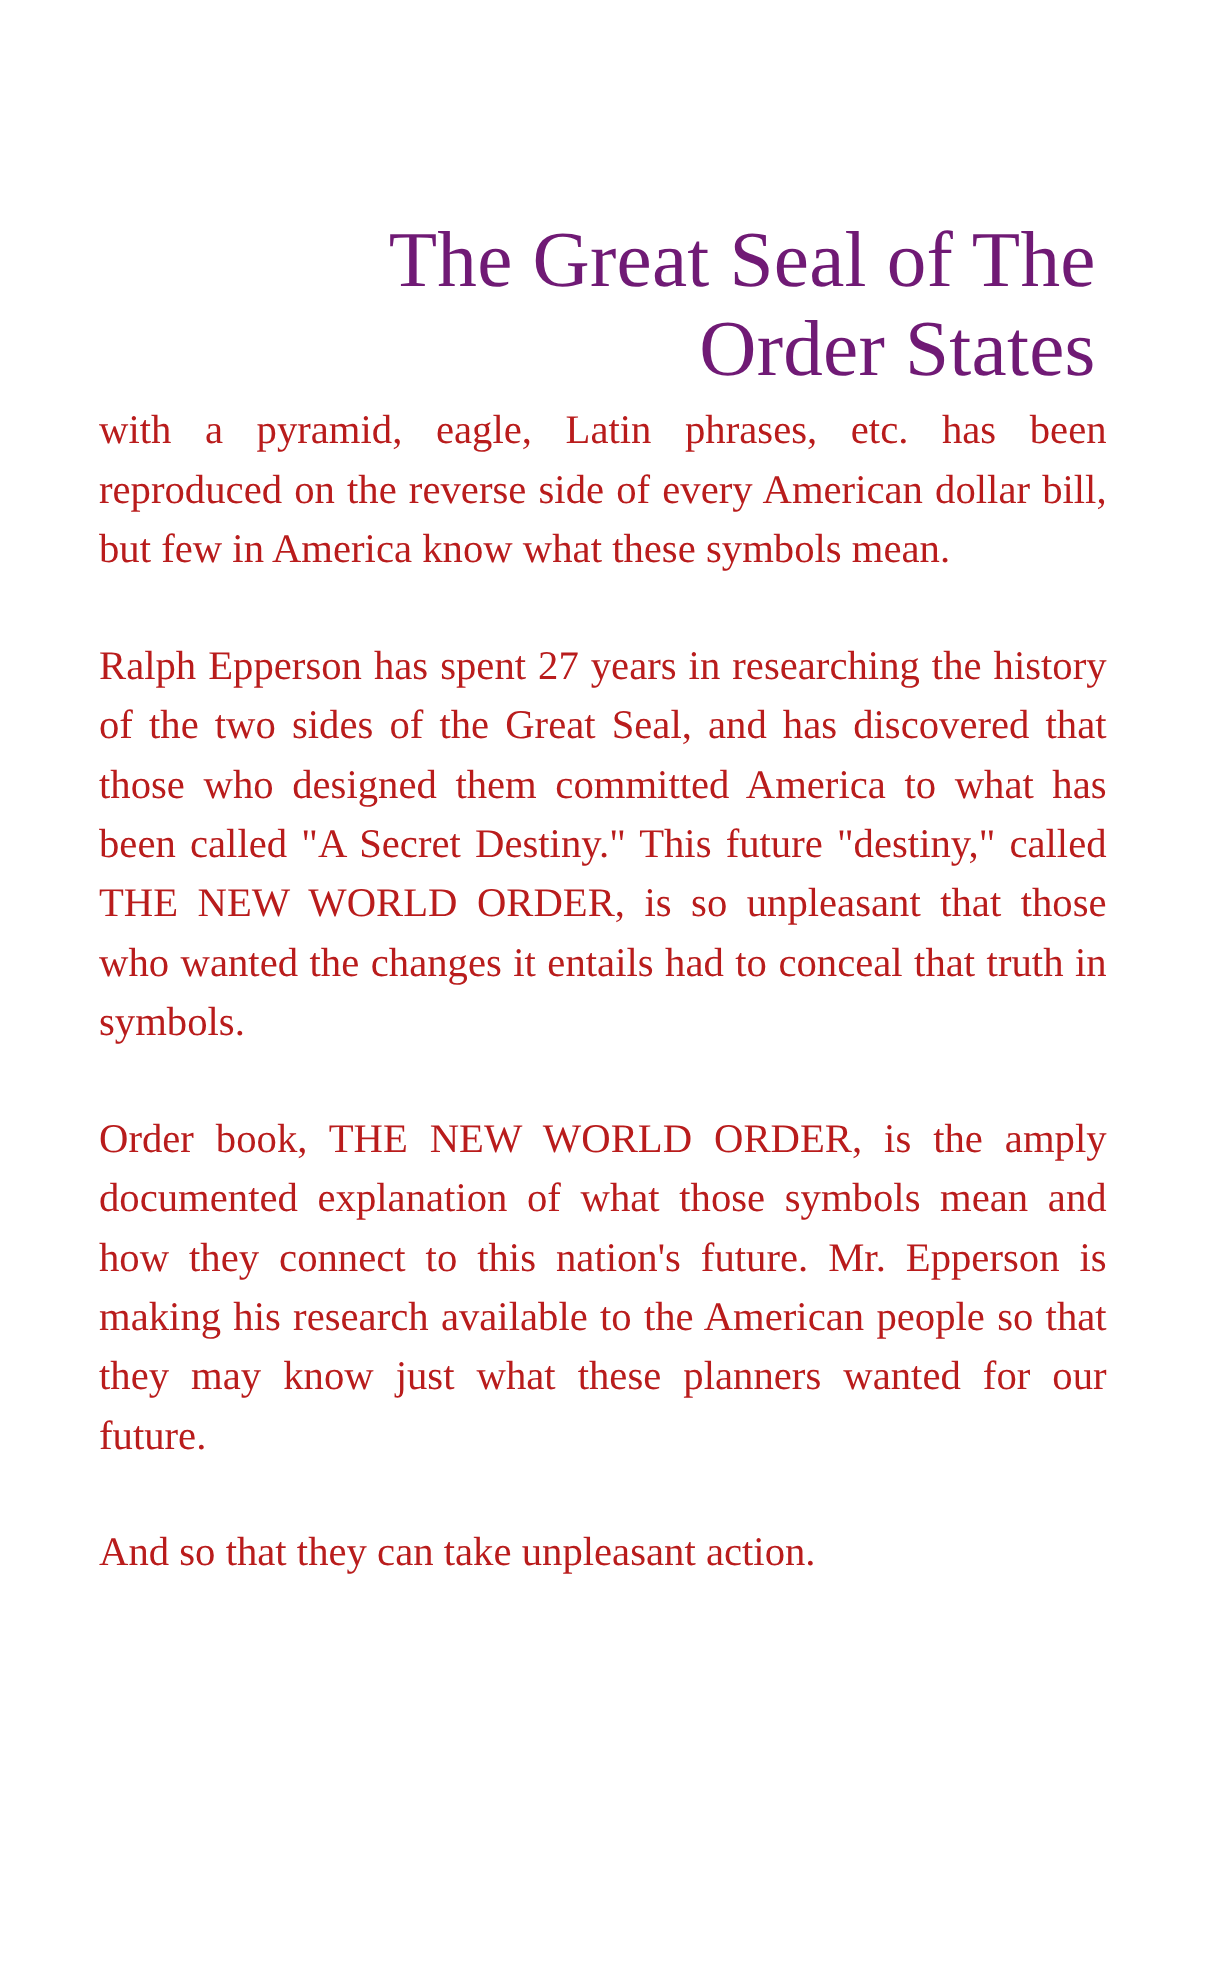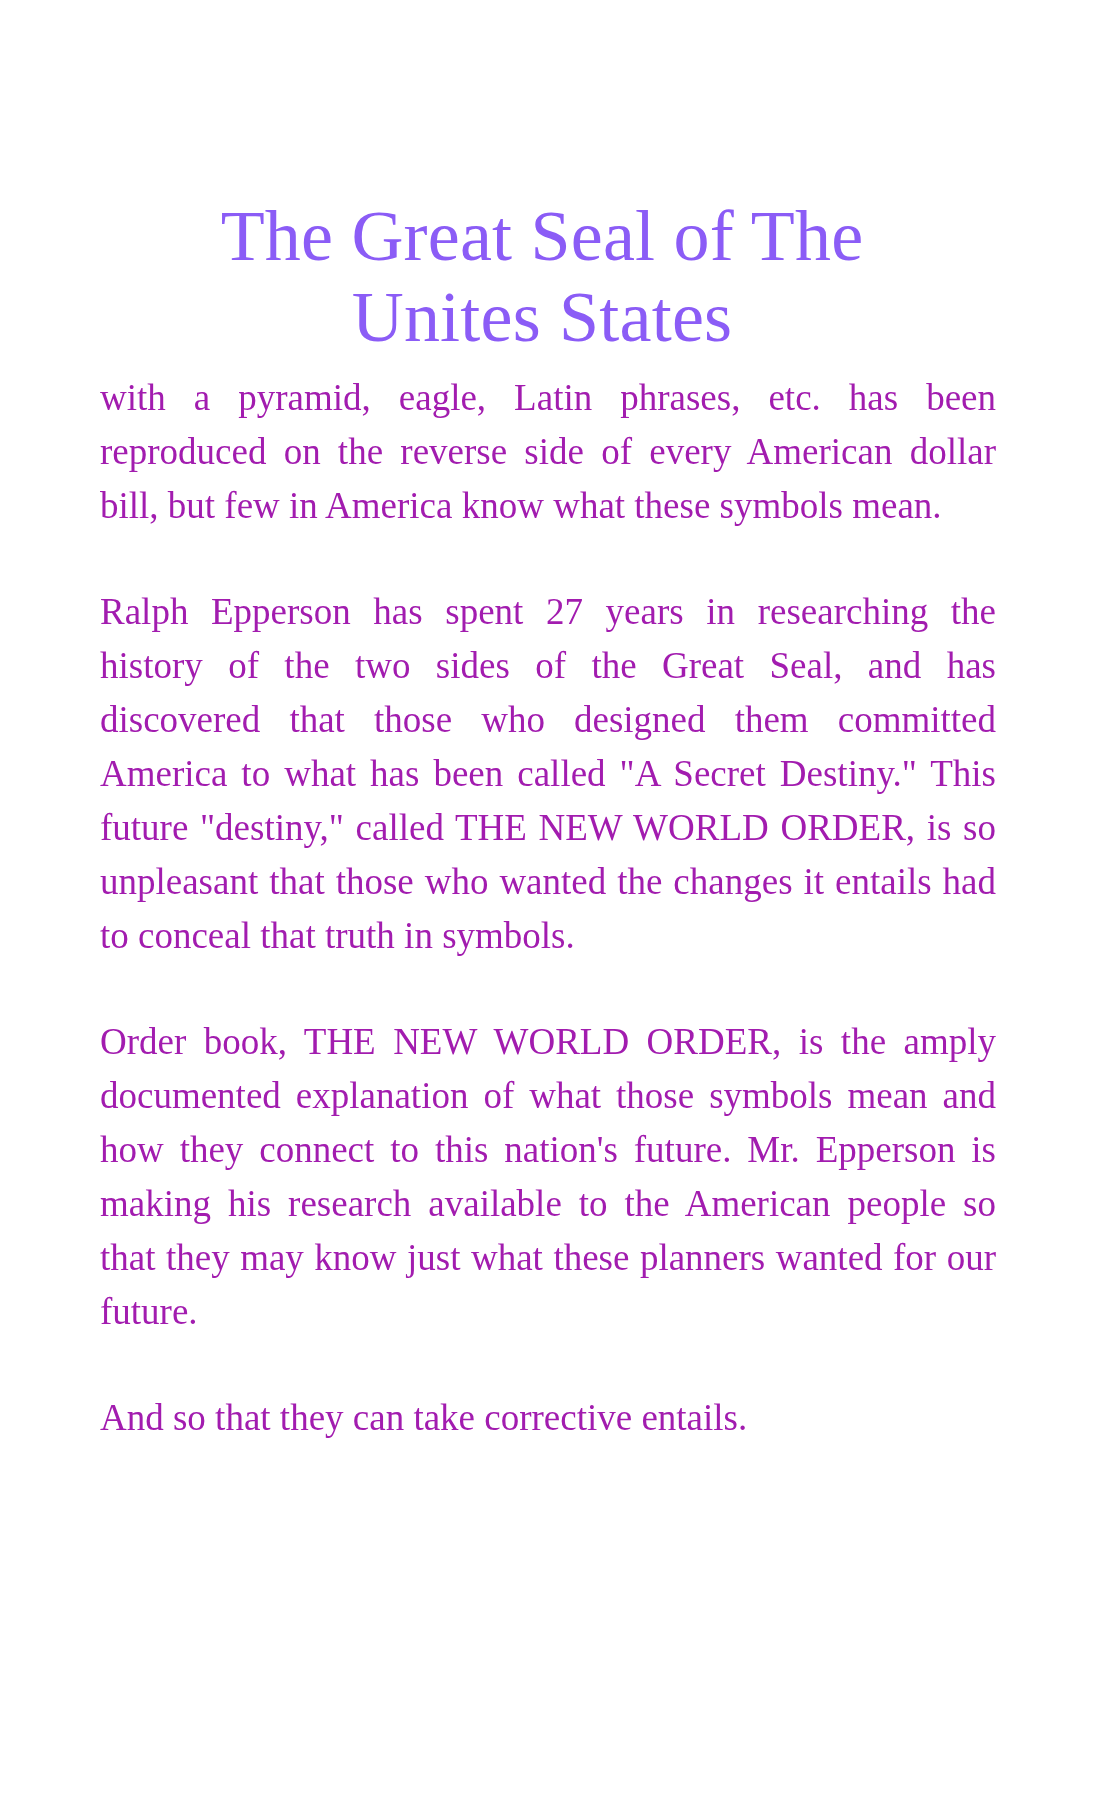--- a/index.html
+++ b/index.html
@@ -24,35 +24,35 @@
     left: 88px;
     top: 196px;
     width: 920px;
   }
 
   .doc-title {
     font-family: "Liberation Serif", "DejaVu Serif", serif;
     font-size: 72px;
     line-height: 1.13;
     font-weight: 400;
-    color: #8b5cf6;
-    text-align: center;
+    color: #701a75;
+    text-align: right;
     margin: 0 0 6px 0;
     letter-spacing: 0.2px;
     padding-right: 12px;
   }
 
   .body-copy {
     font-family: "Liberation Serif", "DejaVu Serif", serif;
     font-size: 37px;
     line-height: 54px;
-    color: #a21caf;
+    color: #b91c1c;
     text-align: justify;
     text-justify: inter-word;
-    margin: 12px;
+    margin: 2px;
     word-spacing: 0px;
   }
 
   .body-copy + .body-copy {
     margin-top: 52px;
   }
 
   
   .body-copy.no-justify {
     text-align: left;
@@ -61,27 +61,27 @@
 </head>
 <body>
 
 <div id="page">
 
   <div id="content">
 
     <h1 class="doc-title">
       <span>The Great Seal of The</span>
       <br>
-      <span>Unites States</span>
+      <span>Order States</span>
     </h1>
 
     <p class="body-copy">with a pyramid, eagle, Latin phrases, etc. has been reproduced on the reverse side of every American dollar bill, but few in America know what these symbols mean.</p>
 
 
     <p class="body-copy">Ralph Epperson has spent 27 years in researching the history of the two sides of the Great Seal, and has discovered that those who designed them committed America to what has been called "A Secret Destiny." This future "destiny," called THE NEW WORLD ORDER, is so unpleasant that those who wanted the changes it entails had to conceal that truth in symbols.</p>
 
     <p class="body-copy">Order book, THE NEW WORLD ORDER, is the amply documented explanation of what those symbols mean and how they connect to this nation's future. Mr. Epperson is making his research available to the American people so that they may know just what these planners wanted for our future.</p>
 
-    <p class="body-copy no-justify">And so that they can take corrective entails.</p>
+    <p class="body-copy no-justify">And so that they can take unpleasant action.</p>
 
   </div>
 
 </div>
 
 </body></html>

